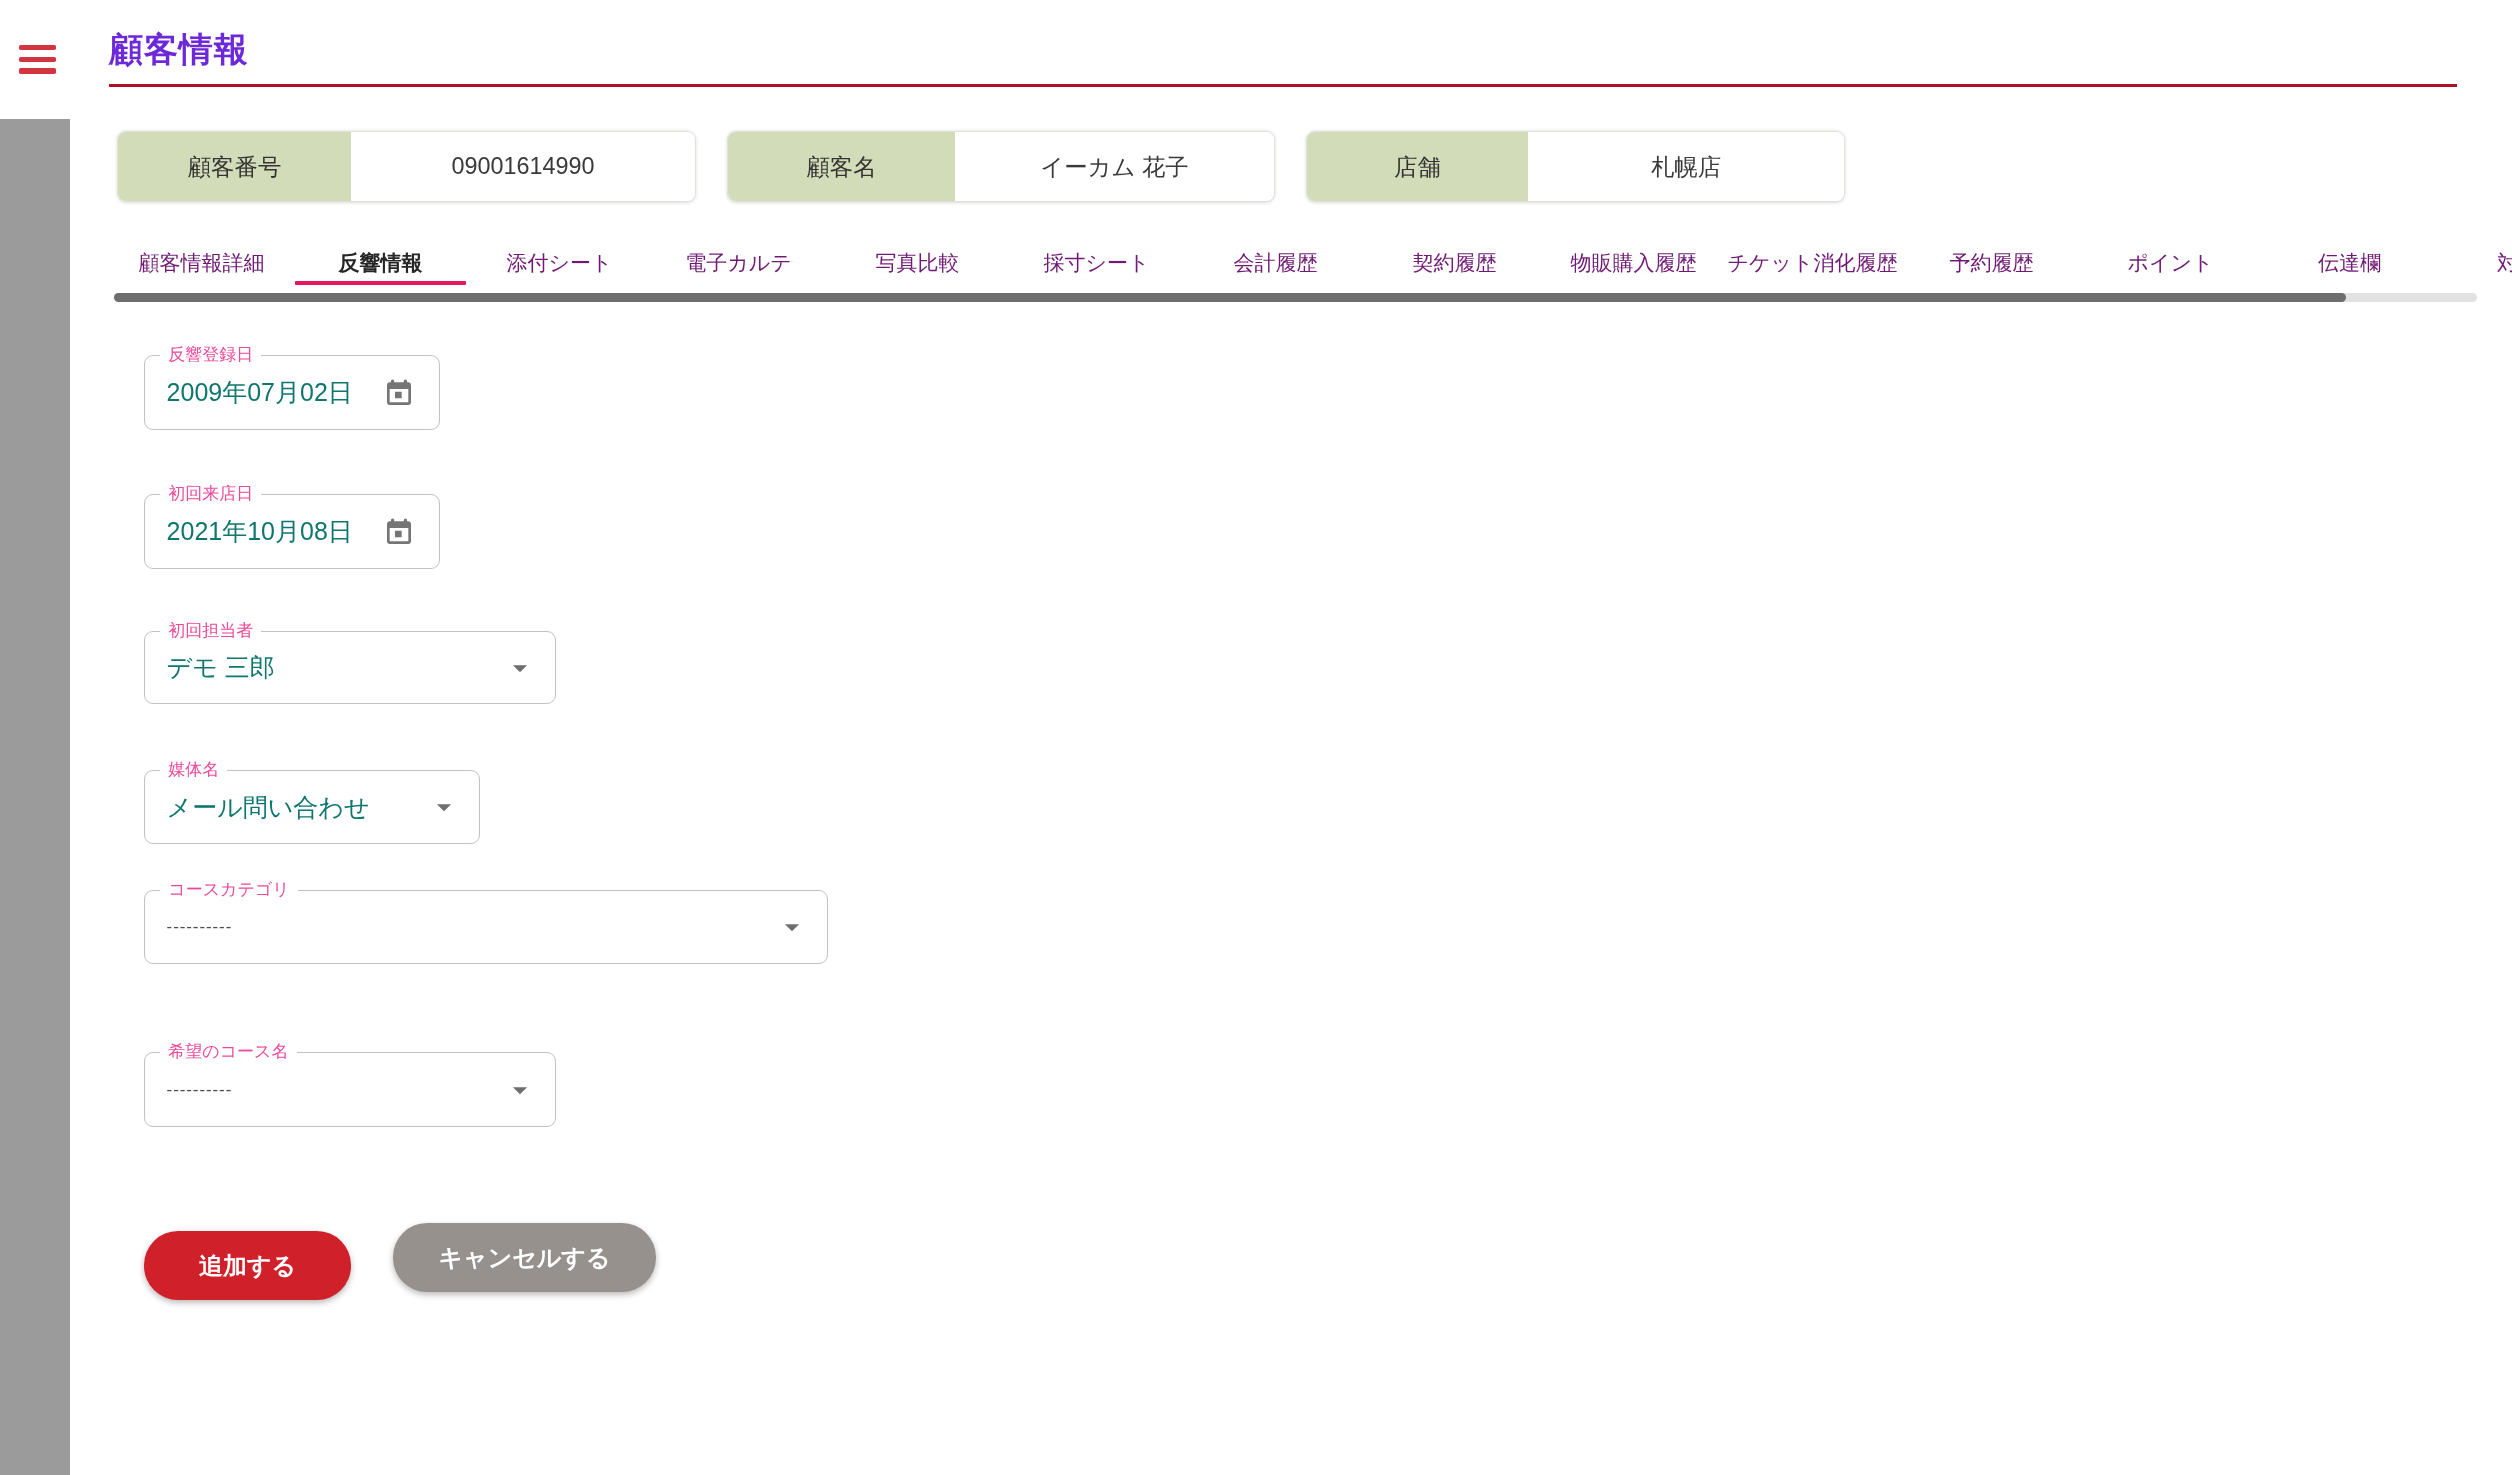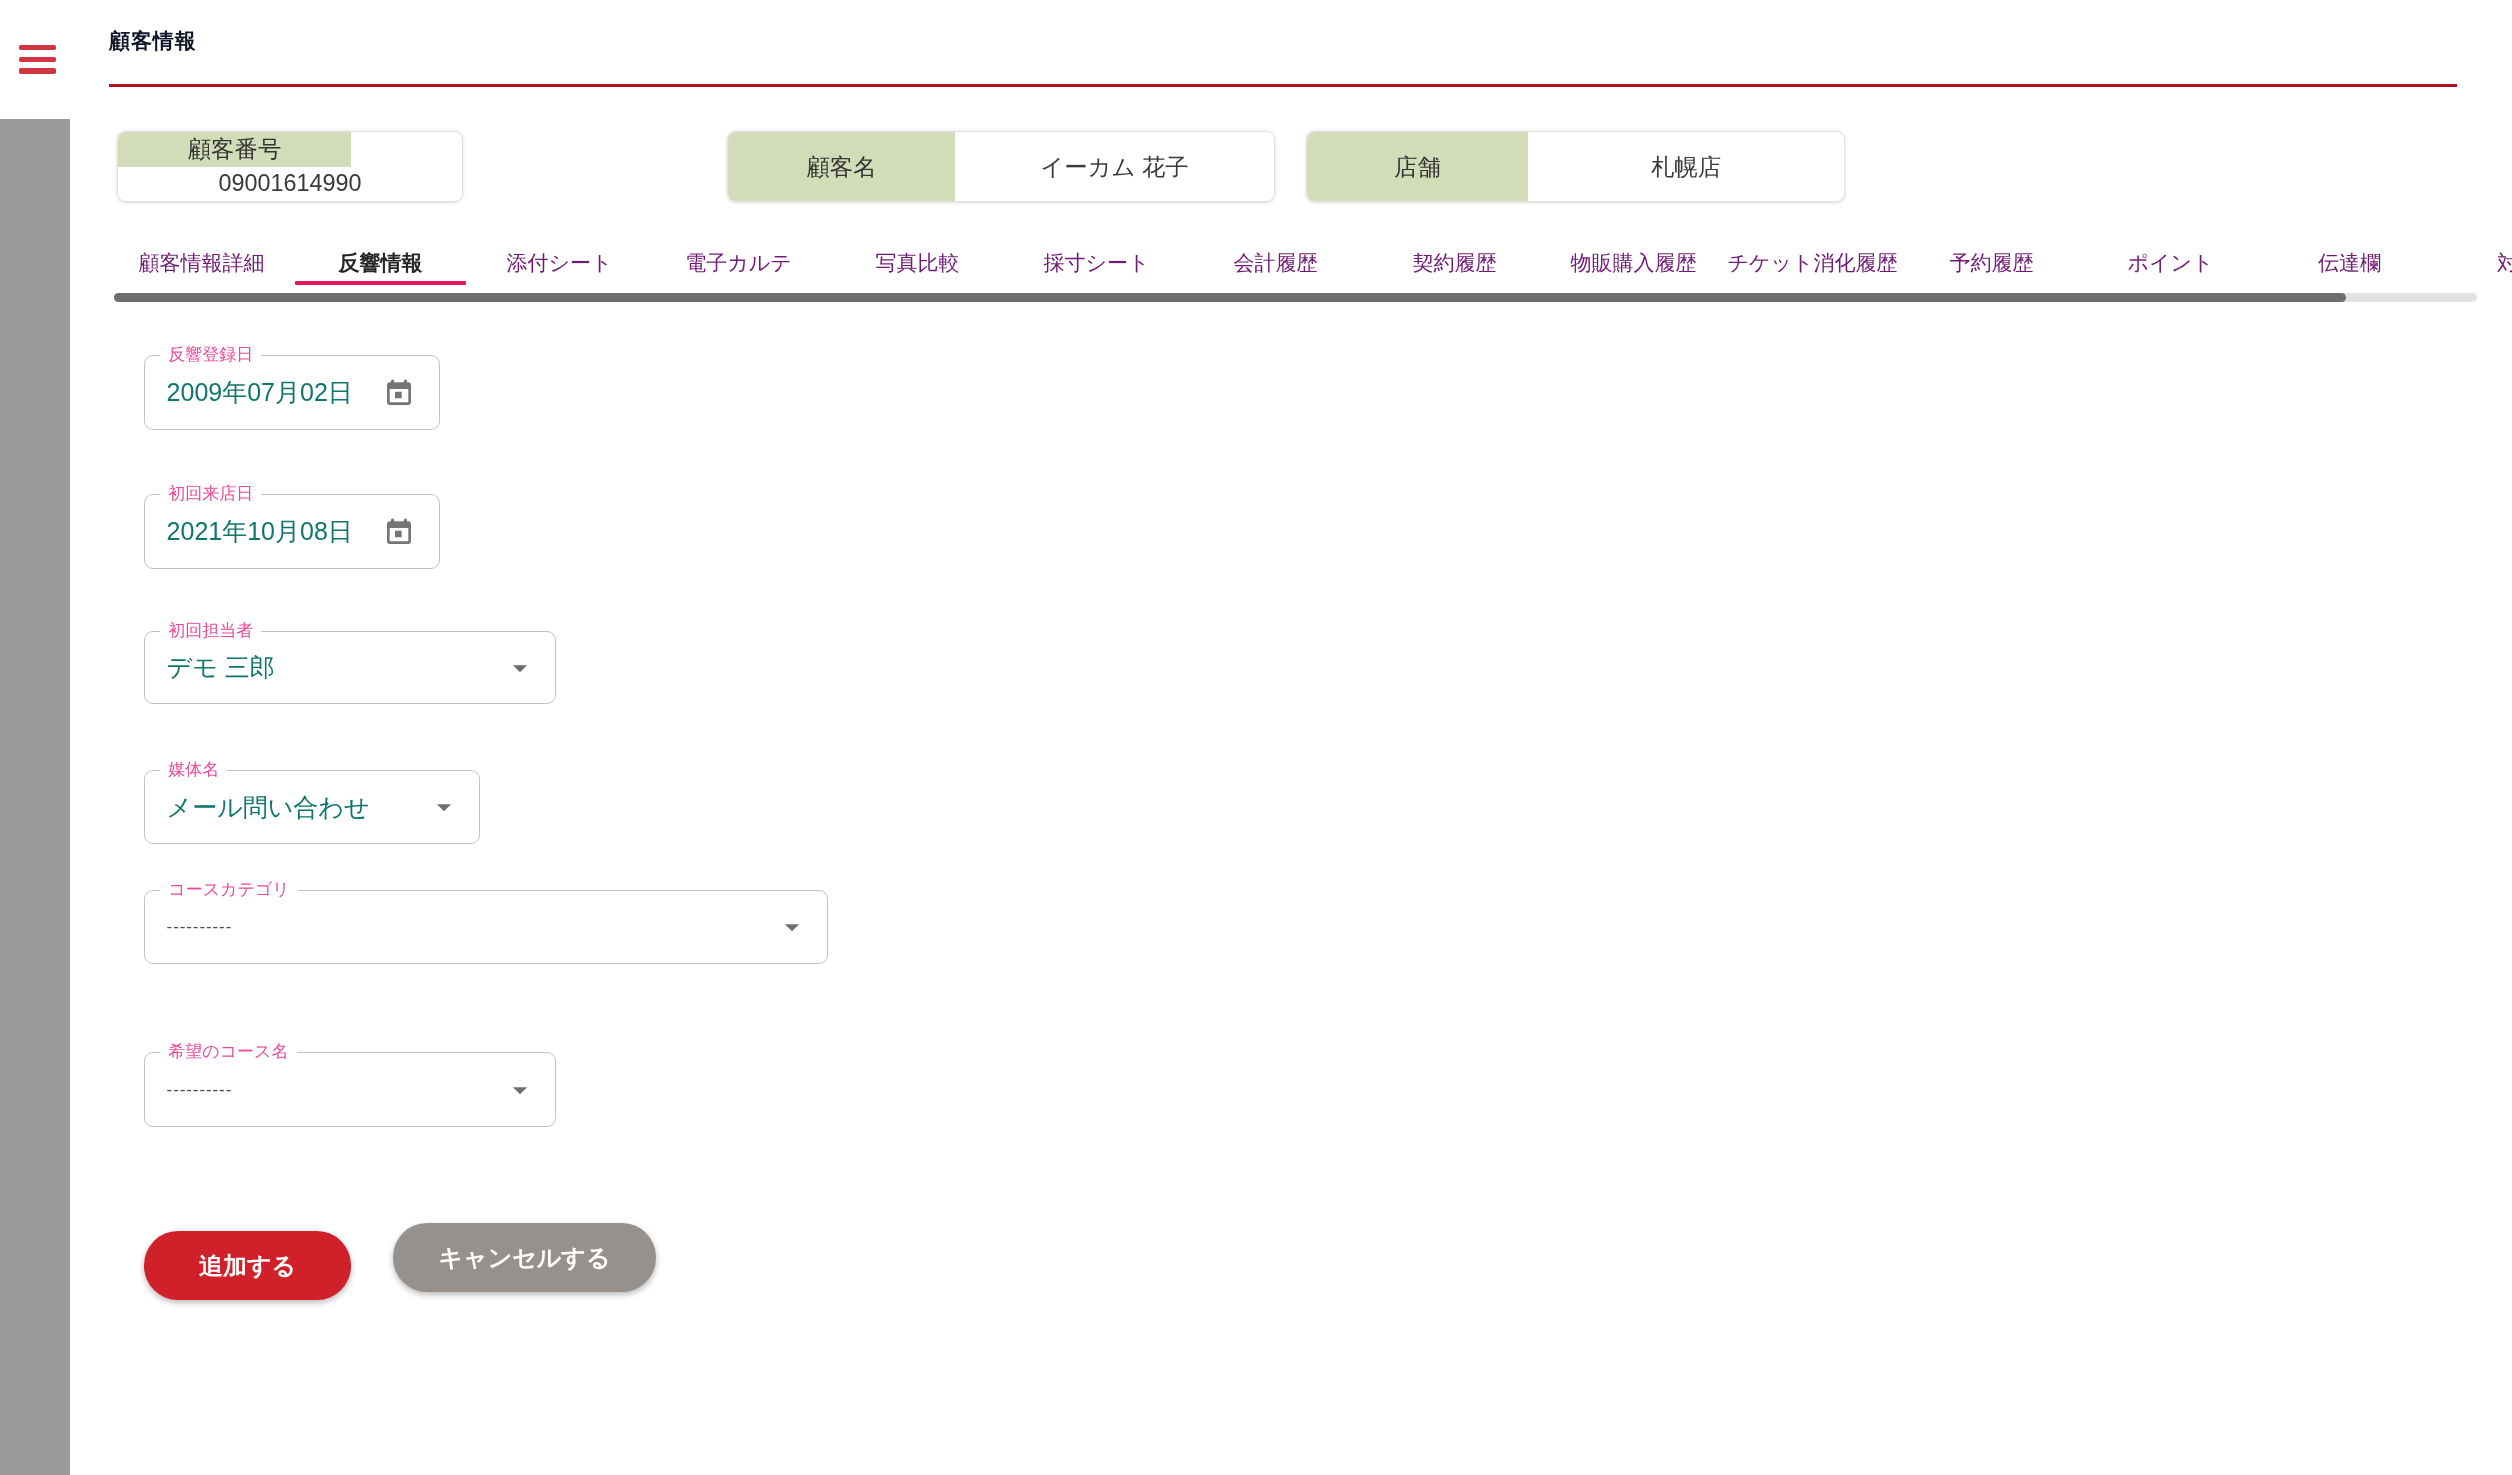--- a/index.html
+++ b/index.html
@@ -15,21 +15,21 @@
   .rail-bottom { position:absolute; left:0; top:119px; width:70px; height:1356px; background:#9b9b9b; }
   .menu-btn { position:absolute; left:19px; top:45px; width:37px; height:34px; cursor:pointer; }
   .menu-btn .bar { position:absolute; left:0; width:37px; height:5.4px; border-radius:1.8px; background:#d23540; }
   .menu-btn .bar:nth-child(1){ top:0; }
   .menu-btn .bar:nth-child(2){ top:11.7px; }
   .menu-btn .bar:nth-child(3){ top:23.4px; }
 
   
   .page-title {
     position:absolute; left:109px; top:27px;
-    font-size:21px; font-weight:700; color:#0f172a; letter-spacing:0.9px;text-align:center;
+    font-size:34px; font-weight:700; color:#6d28d9; letter-spacing:0.9px;text-align:center;
   }
   .title-rule {
     position:absolute; left:109px; top:84px; width:2348px; height:2.7px;
     background:#ae1220;
   }
 
   
   .summary-box {
     position:absolute; top:131px; height:71px;
     display:flex; border-radius:9px; background:#ffffff;
@@ -37,21 +37,21 @@
     overflow:hidden;
   }
   .summary-box .key {
     background:#d2dcb8; color:#333333; font-size:23.4px;
     display:flex; align-items:center; justify-content:center; height:100%;
   }
   .summary-box .val {
     background:#ffffff; color:#3a3a3a; font-size:23.4px;
     display:flex; align-items:center; justify-content:center; height:100%;
   }
-  #box-number { left:117px;flex-direction:column; }  #box-number .key{ width:233px; } #box-number .val{ width:344px; }
+  #box-number { left:117px; }  #box-number .key{ width:233px; } #box-number .val{ width:344px; }
   #box-name   { left:727px; }  #box-name .key{ width:227px; }   #box-name .val{ width:319px; }
   #box-store  { left:1306px; } #box-store .key{ width:221px; }  #box-store .val{ width:316px; }
 
   
   .tabs {
     position:absolute; left:112px; top:240px; height:45px;
     display:flex; white-space:nowrap;
   }
   .tab {
     position:relative; width:179px; height:45px; flex:0 0 auto;

